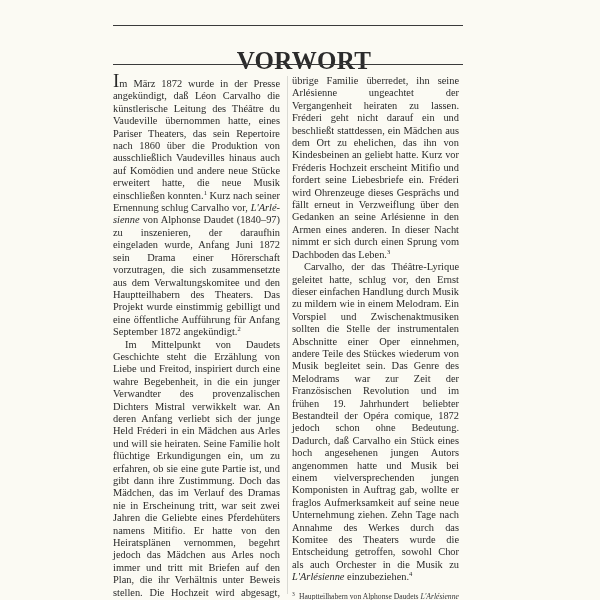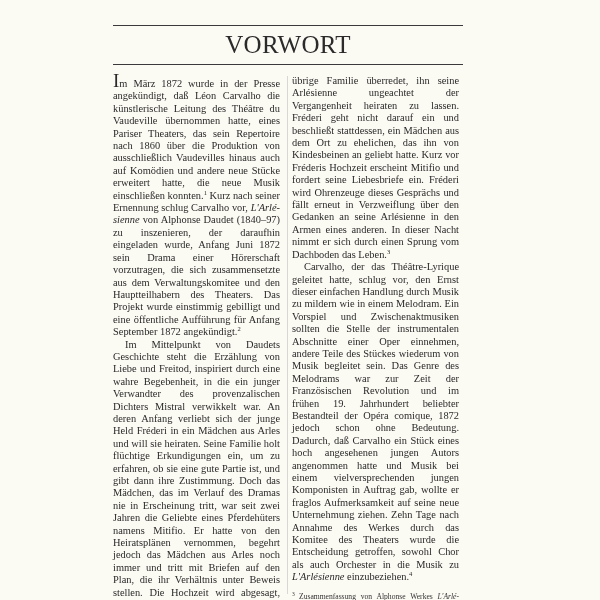--- a/index.html
+++ b/index.html
@@ -34,22 +34,22 @@
     .title {
       position: absolute;
       top: 30px;
       left: 0;
       width: 350px;
       text-align: center;
       font-size: 25px;
       line-height: 30px;
       letter-spacing: 0.3px;
       color: #2b2b2b;
-      font-weight: normal;
-      margin: 0;
+      font-weight: bold;
+      margin: 16px;
     }
     .col {
       position: absolute;
       top: 75px;
       width: 167px;
     }
     .col.left { left: 0; }
     .col.right { left: 179px; }
     .col-divider {
       position: absolute;
@@ -112,17 +112,17 @@
     <p class="body"><span class="dropcap">I</span><span>m März 1872 wurde in der Presse ange­kündigt, daß Léon Carvalho die künst­lerische Leitung des Théâtre du Vaudeville übernommen hatte, eines Pariser Theaters, das sein Repertoire nach 1860 über die Produktion von ausschließlich Vaudevilles hinaus auch auf Komödien und andere neue Stücke erweitert hatte, die neue Musik einschließen konnten.</span><sup class="fn">1</sup><span> Kurz nach seiner Ernennung schlug Carvalho vor, </span><em>L'Arlé­sienne</em><span> von Alphonse Daudet (1840–97) zu inszenieren, der daraufhin eingeladen wurde, Anfang Juni 1872 sein Drama einer Hörerschaft vorzutragen, die sich zusam­mensetzte aus dem Verwaltungskomitee und den Hauptteilhabern des Theaters. Das Projekt wurde einstimmig gebilligt und eine öffentliche Aufführung für Anfang September 1872 angekündigt.</span><sup class="fn">2</sup></p>
     <p class="body indent">Im Mittelpunkt von Daudets Geschich­te steht die Erzählung von Liebe und Freitod, inspiriert durch eine wahre Be­gebenheit, in die ein junger Verwandter des provenzalischen Dichters Mistral verwik­kelt war. An deren Anfang verliebt sich der junge Held Fréderi in ein Mädchen aus Arles und will sie heiraten. Seine Familie holt flüchtige Erkundigungen ein, um zu erfahren, ob sie eine gute Partie ist, und gibt dann ihre Zustimmung. Doch das Mädchen, das im Verlauf des Dramas nie in Erscheinung tritt, war seit zwei Jahren die Geliebte eines Pferdehüters namens Mitifio. Er hatte von den Heiratsplänen vernommen, begehrt jedoch das Mädchen aus Arles noch immer und tritt mit Briefen auf den Plan, die ihr Verhältnis unter Beweis stellen. Die Hochzeit wird abgesagt, und Fréderi fällt in selbstzerstörerische De­pression, woraufhin seine Mutter die</p>
 
   </div>
 
   <div class="col right">
     <p class="body"><span>übrige Familie überredet, ihn seine Arlé­sienne ungeachtet der Vergangenheit hei­raten zu lassen. Fréderi geht nicht darauf ein und beschließt stattdessen, ein Mäd­chen aus dem Ort zu ehelichen, das ihn von Kindesbeinen an geliebt hatte. Kurz vor Fréderis Hochzeit erscheint Mitifio und fordert seine Liebesbriefe ein. Fréderi wird Ohrenzeuge dieses Gesprächs und fällt erneut in Verzweiflung über den Gedanken an seine Arlésienne in den Armen eines anderen. In dieser Nacht nimmt er sich durch einen Sprung vom Dachboden das Leben.</span><sup class="fn">3</sup></p>
     <p class="body indent"><span>Carvalho, der das Théâtre-Lyrique ge­leitet hatte, schlug vor, den Ernst dieser einfachen Handlung durch Musik zu mildern wie in einem Melodram. Ein Vor­spiel und Zwischenaktmusiken sollten die Stelle der instrumentalen Abschnitte einer Oper einnehmen, andere Teile des Stückes wiederum von Musik begleitet sein. Das Genre des Melodrams war zur Zeit der Französischen Revolution und im frühen 19. Jahrhundert beliebter Bestandteil der Opéra comique, 1872 jedoch schon ohne Bedeutung. Dadurch, daß Carvalho ein Stück eines hoch angesehenen jungen Autors angenommen hatte und Musik bei einem vielversprechenden jungen Kompo­nisten in Auftrag gab, wollte er fraglos Aufmerksamkeit auf seine neue Unterneh­mung ziehen. Zehn Tage nach Annahme des Werkes durch das Komitee des Theaters wurde die Entscheidung ge­troffen, sowohl Chor als auch Orchester in die Musik zu </span><em>L'Arlésienne</em><span> einzubeziehen.</span><sup class="fn">4</sup></p>
 
     <div class="footnotes" style="margin-top:8px;">
-      <p class="footnote"><sup>3</sup><span>Zusammenfassung von Alphonse Werkes </span><em>L'Arlé­sienne</em></p>
+      <p class="footnote"><sup>3</sup><span>Hauptteilhabern von Alphonse Daudets </span><em>L'Arlé­sienne</em></p>
 
     </div>
   </div>
 </div>
 
 </body></html>

